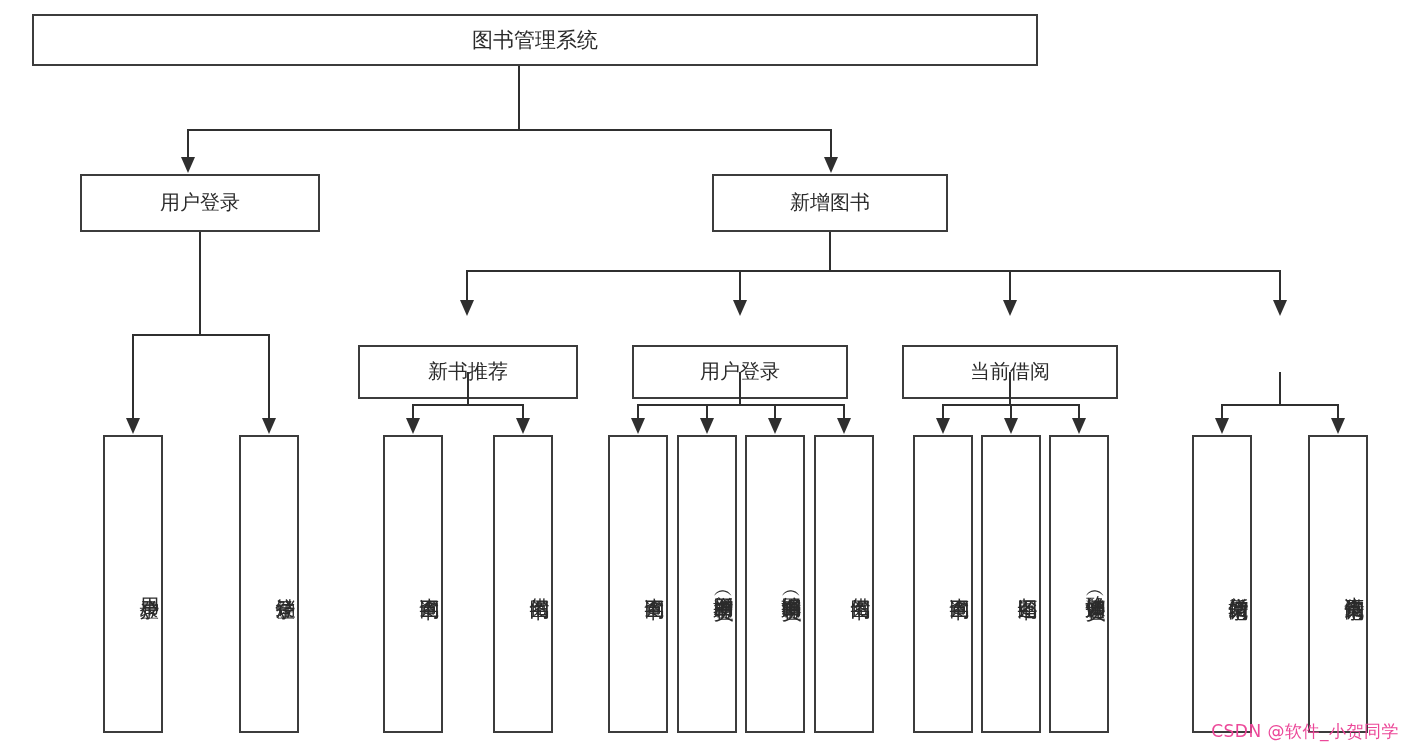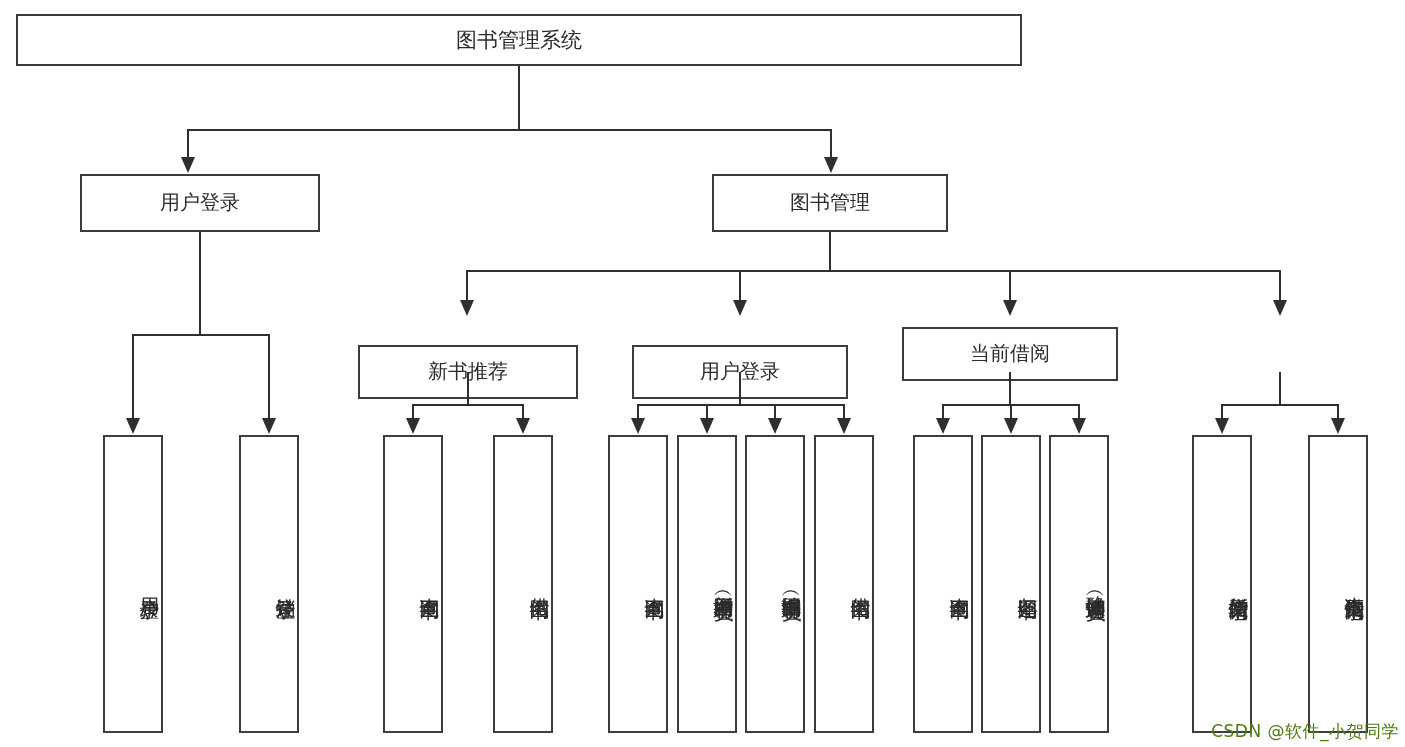--- a/index.html
+++ b/index.html
@@ -24,21 +24,21 @@
     box-sizing: border-box;
     border: 2px solid #3c3c3c;
     background: #ffffff;
     display: flex;
     align-items: center;
     justify-content: center;
     text-align: center;
     color: #2b2b2b;
     line-height: 1.16;
   }
-  .node.root   { font-size: 21px; }
+  .node.root   { font-size: 21px; margin-left: 16px; }
   .node.lvl2   { font-size: 20px; }
   .node.lvl3   { font-size: 20px; margin-top: 27px; }
   .node.leaf {
     font-size: 20px;
     writing-mode: vertical-rl;
     text-orientation: upright;
     padding: 6px 0;
     align-items: flex-start;
     justify-content: center;
     white-space: normal;
@@ -59,21 +59,21 @@
     border-left: 7px solid transparent;
     border-right: 7px solid transparent;
     border-top: 16px solid #2f2f2f;
   }
   
   #watermark {
     position: absolute;
     right: 6px;
     bottom: 4px;
     font-size: 17px;
-    color: #4d7c0f;
+    color: #ec4899;
     letter-spacing: 0.5px;
     white-space: nowrap;
     pointer-events: none;
   }
 </style>
 </head>
 <body>
 
 <div id="canvas">
 
@@ -86,21 +86,21 @@
   <div class="edge-v" style="left:187px; top:129px; width:2px; height:30px;"></div>
   <div class="arrow" style="left:181px; top:157px;"></div>
   <div class="edge-v" style="left:830px; top:129px; width:2px; height:30px;"></div>
   <div class="arrow" style="left:824px; top:157px;"></div>
 
   <div class="node lvl2" style="left:80px; top:174px; width:240px; height:58px;">
     <span>用户登录</span>
   </div>
 
   <div class="node lvl2" style="left:712px; top:174px; width:236px; height:58px;">
-    <span>图书管理</span>
+    <span>新增图书</span>
   </div>
 
   <div class="edge-v" style="left:199px; top:232px; width:2px; height:104px;"></div>
   <div class="edge-h" style="left:132px; top:334px; width:137px; height:2px;"></div>
   <div class="edge-v" style="left:132px; top:334px; width:2px; height:86px;"></div>
   <div class="arrow" style="left:126px; top:418px;"></div>
   <div class="edge-v" style="left:268px; top:334px; width:2px; height:86px;"></div>
   <div class="arrow" style="left:262px; top:418px;"></div>
 
   <div class="edge-v" style="left:829px; top:232px; width:2px; height:40px;"></div>
@@ -113,21 +113,21 @@
   <div class="arrow" style="left:1003px; top:300px;"></div>
   <div class="edge-v" style="left:1279px; top:270px; width:2px; height:32px;"></div>
   <div class="arrow" style="left:1273px; top:300px;"></div>
 
   <div class="node lvl3" style="left:358px; top:318px; width:220px; height:54px;">
     <span>新书推荐</span>
   </div>
   <div class="node lvl3" style="left:632px; top:318px; width:216px; height:54px;">
     <span>用户登录</span>
   </div>
-  <div class="node lvl3" style="left:902px; top:300px; width:216px; height:54px;">
+  <div class="node lvl3" style="left:902px; top:318px; width:216px; height:54px;">
     <span>当前借阅</span>
   </div>
 
   <div class="edge-v" style="left:467px; top:372px; width:2px; height:34px;"></div>
   <div class="edge-h" style="left:412px; top:404px; width:112px; height:2px;"></div>
   <div class="edge-v" style="left:412px; top:404px; width:2px; height:18px;"></div>
   <div class="arrow" style="left:406px; top:418px;"></div>
   <div class="edge-v" style="left:522px; top:404px; width:2px; height:18px;"></div>
   <div class="arrow" style="left:516px; top:418px;"></div>
 

